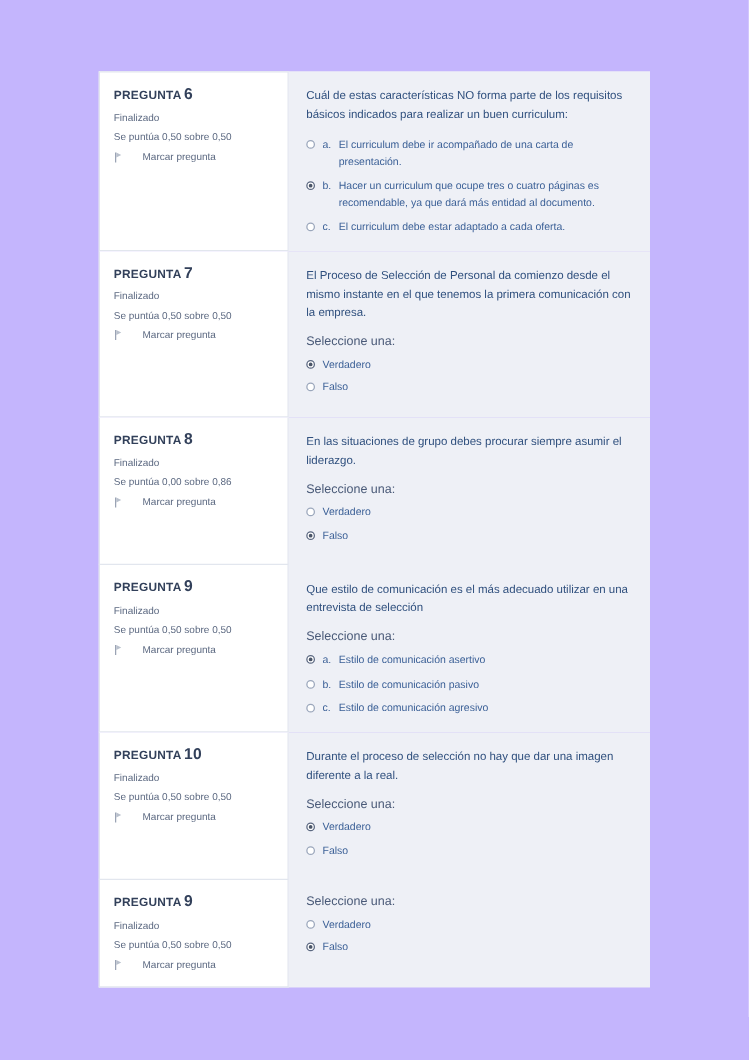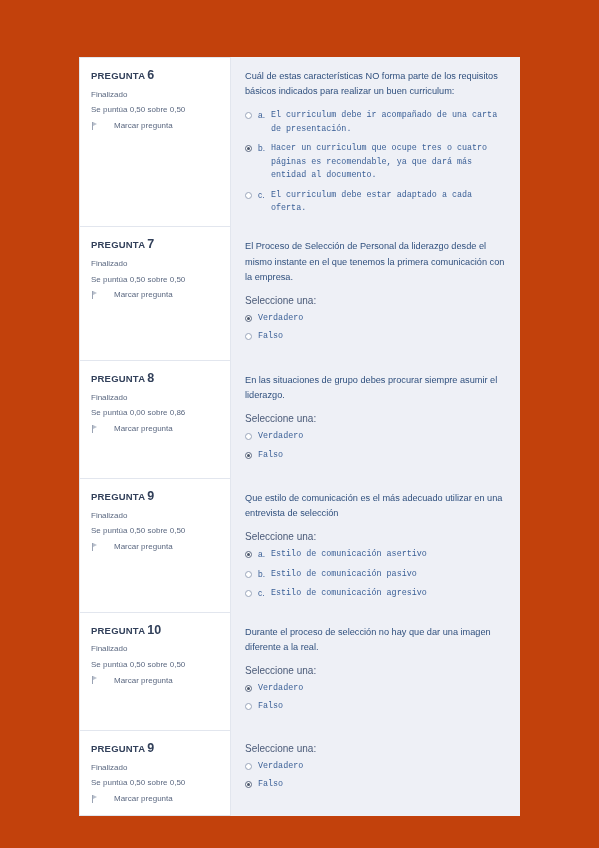--- a/index.html
+++ b/index.html
@@ -14,21 +14,21 @@
     color: #2b3a52;
     position: relative;
     overflow: hidden;
   }
   .page {
     position: absolute;
     left: 0;
     top: 0;
     width: 599px;
     height: 848px;
-    background: #c2410c;
+    background: #c4b5fd;
   }
   .quiz-list {
     position: absolute;
     left: 79px;
     top: 57px;
     width: 441px;
   }
   .q-row {
     display: flex;
     align-items: stretch;
@@ -146,21 +146,21 @@
     left: 1px; top: 1px;
     width: 3px; height: 3px;
     border-radius: 50%;
     background: #4a5568;
   }
   .opt-letter {
     flex: 0 0 auto;
     width: 13px;
     color: #3a5f96;
   }
-  .opt-text { flex: 1; font-family: Liberation Mono, monospace; }
+  .opt-text { flex: 1; }
   .tf .opt { margin-bottom: 5px; }
 </style>
 </head>
 <body>
 
 <div class="page">
   <div class="quiz-list" id="quiz-list">
       <div class="q-row">
         <div class="q-info">
           <div class="q-title"><span>PREGUNTA</span><span class="qnum">6</span></div>
@@ -196,21 +196,21 @@
         <div class="q-info">
           <div class="q-title"><span>PREGUNTA</span><span class="qnum">7</span></div>
           <div class="q-state">Finalizado</div>
           <div class="q-marks">Se puntúa 0,50 sobre 0,50</div>
           <div class="q-flag">
             <span class="flag-ico"></span>
             <span>Marcar pregunta</span>
           </div>
         </div>
         <div class="q-body">
-          <div class="q-text">El Proceso de Selección de Personal da liderazgo desde el mismo instante en el que tenemos la primera comunicación con la empresa.</div>
+          <div class="q-text">El Proceso de Selección de Personal da comienzo desde el mismo instante en el que tenemos la primera comunicación con la empresa.</div>
           <div class="q-prompt">Seleccione una:</div>
           <ul class="opts tf">
             <li class="opt">
               <span class="radio checked"></span>
               <span class="opt-text">Verdadero</span>
             </li>
             <li class="opt">
               <span class="radio"></span>
               <span class="opt-text">Falso</span>
             </li>

